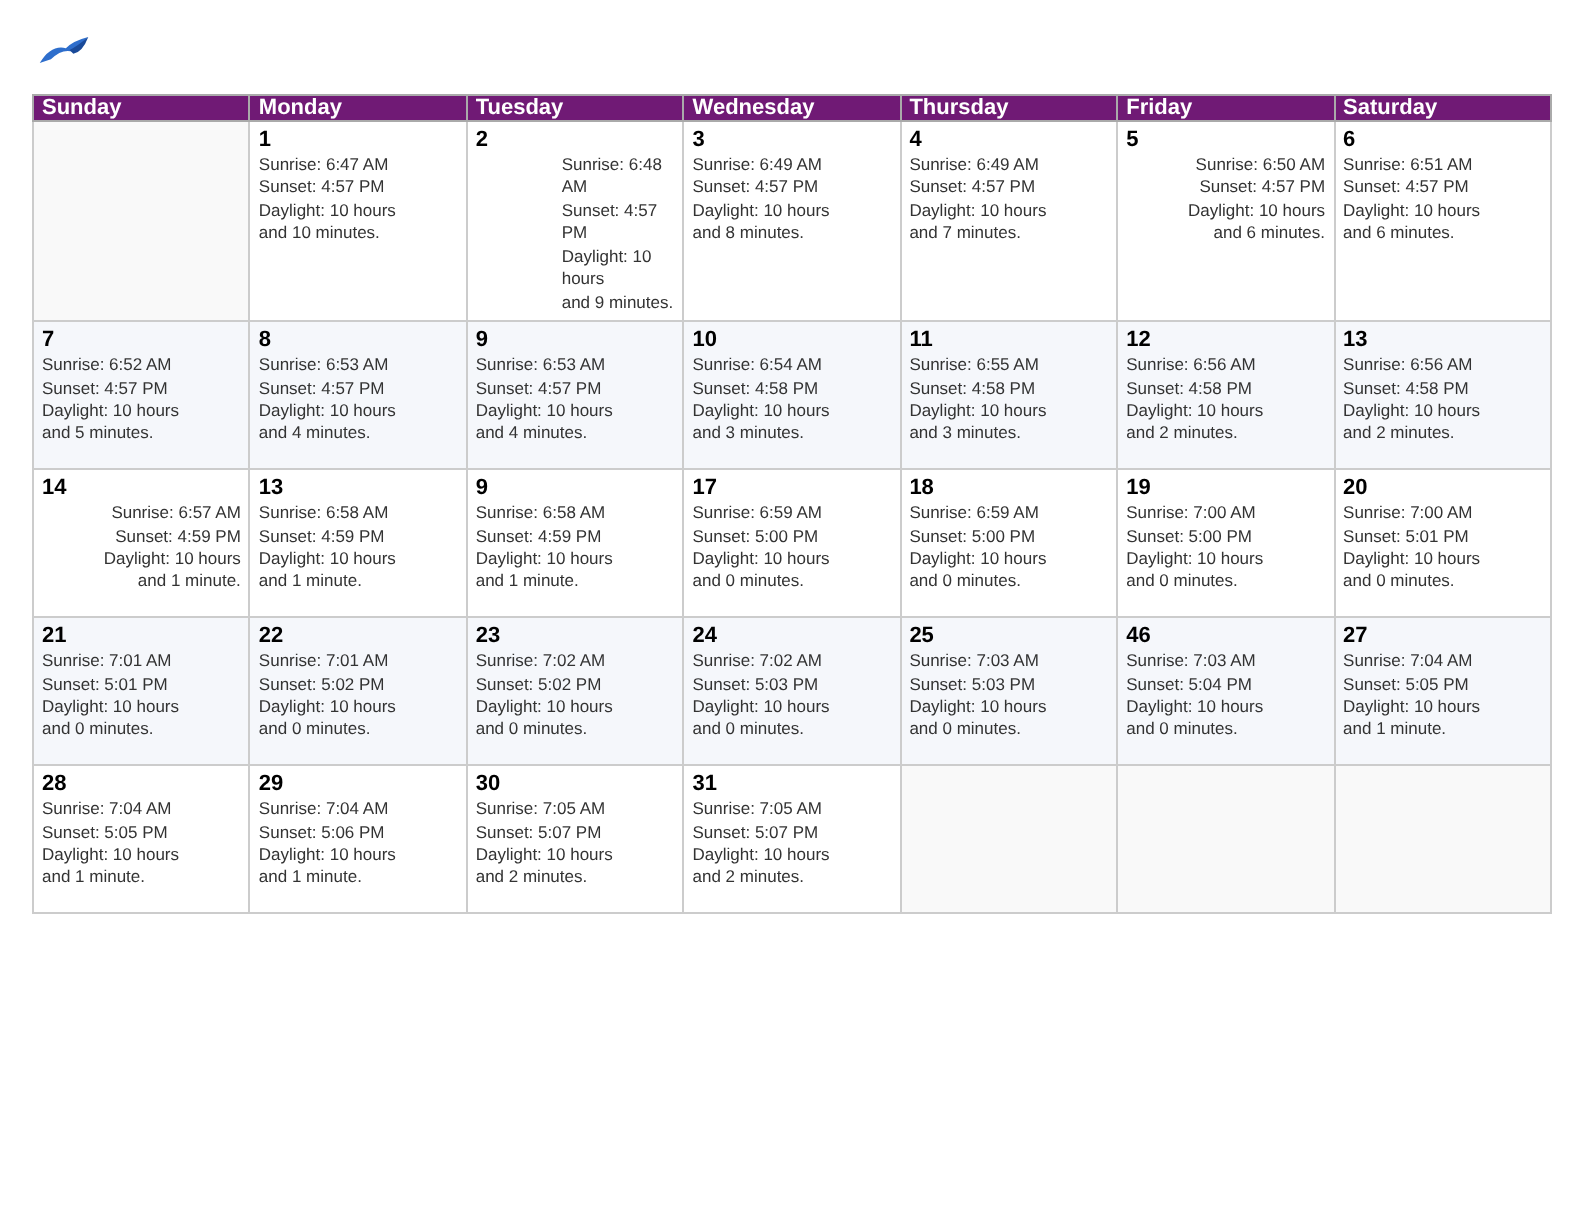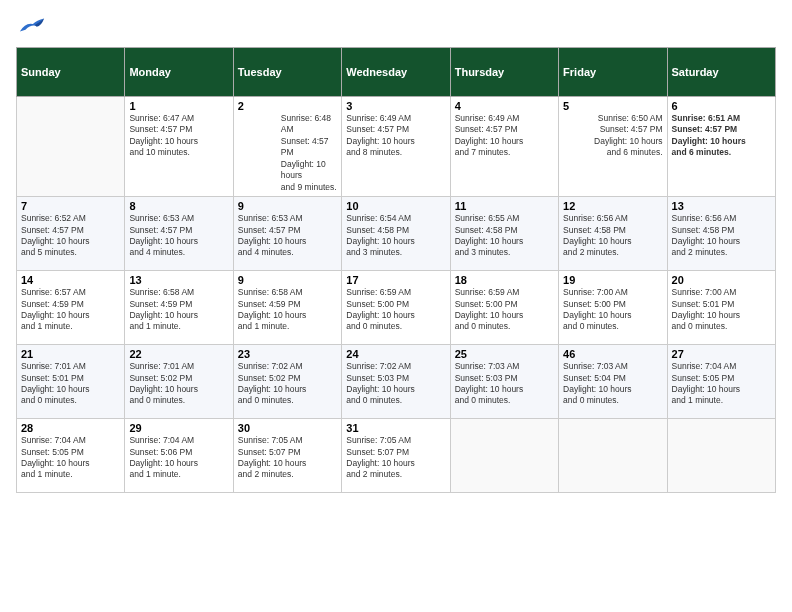--- a/index.html
+++ b/index.html
@@ -51,23 +51,23 @@
     .location {
       font-size: 14px;
       color: #444;
     }
     table {
       width: 100%;
       border-collapse: collapse;
       font-size: 9.5px;
     }
     thead tr th {
-      background-color: #14532d;
+      background-color: #701a75;
       color: #fff;
-      padding: 18px 4px;
+      padding: 0 4px;
       text-align: left;
       font-size: 11px;
       font-weight: bold;
       border: 1px solid #aaa;
     }
     tbody tr td {
       border: 1px solid #ccc;
       padding: 3px 4px;
       vertical-align: top;
       width: 14.28%;
@@ -168,21 +168,21 @@
           </td>
           <td>
             <span class="day-num">5</span>
             <div class="day-info" style="white-space: pre-line; text-align: right;">Sunrise: 6:50 AM
 Sunset: 4:57 PM
 Daylight: 10 hours
 and 6 minutes.</div>
           </td>
           <td>
             <span class="day-num">6</span>
-            <div class="day-info" style="white-space: pre-line; font-weight: bold;">Sunrise: 6:51 AM
+            <div class="day-info" style="white-space: pre-line;">Sunrise: 6:51 AM
 Sunset: 4:57 PM
 Daylight: 10 hours
 and 6 minutes.</div>
           </td>
         </tr>
         <tr>
           <td>
             <span class="day-num">7</span>
             <div class="day-info" style="white-space: pre-line;">Sunrise: 6:52 AM
 Sunset: 4:57 PM
@@ -228,21 +228,21 @@
             <span class="day-num">13</span>
             <div class="day-info" style="white-space: pre-line;">Sunrise: 6:56 AM
 Sunset: 4:58 PM
 Daylight: 10 hours
 and 2 minutes.</div>
           </td>
         </tr>
         <tr>
           <td>
             <span class="day-num">14</span>
-            <div class="day-info" style="white-space: pre-line;">Sunrise: 6:57 AM
+            <div class="day-info" style="white-space: pre-line; text-align: right;">Sunrise: 6:57 AM
 Sunset: 4:59 PM
 Daylight: 10 hours
 and 1 minute.</div>
           </td>
           <td>
             <span class="day-num">13</span>
             <div class="day-info" style="white-space: pre-line;">Sunrise: 6:58 AM
 Sunset: 4:59 PM
 Daylight: 10 hours
 and 1 minute.</div>

